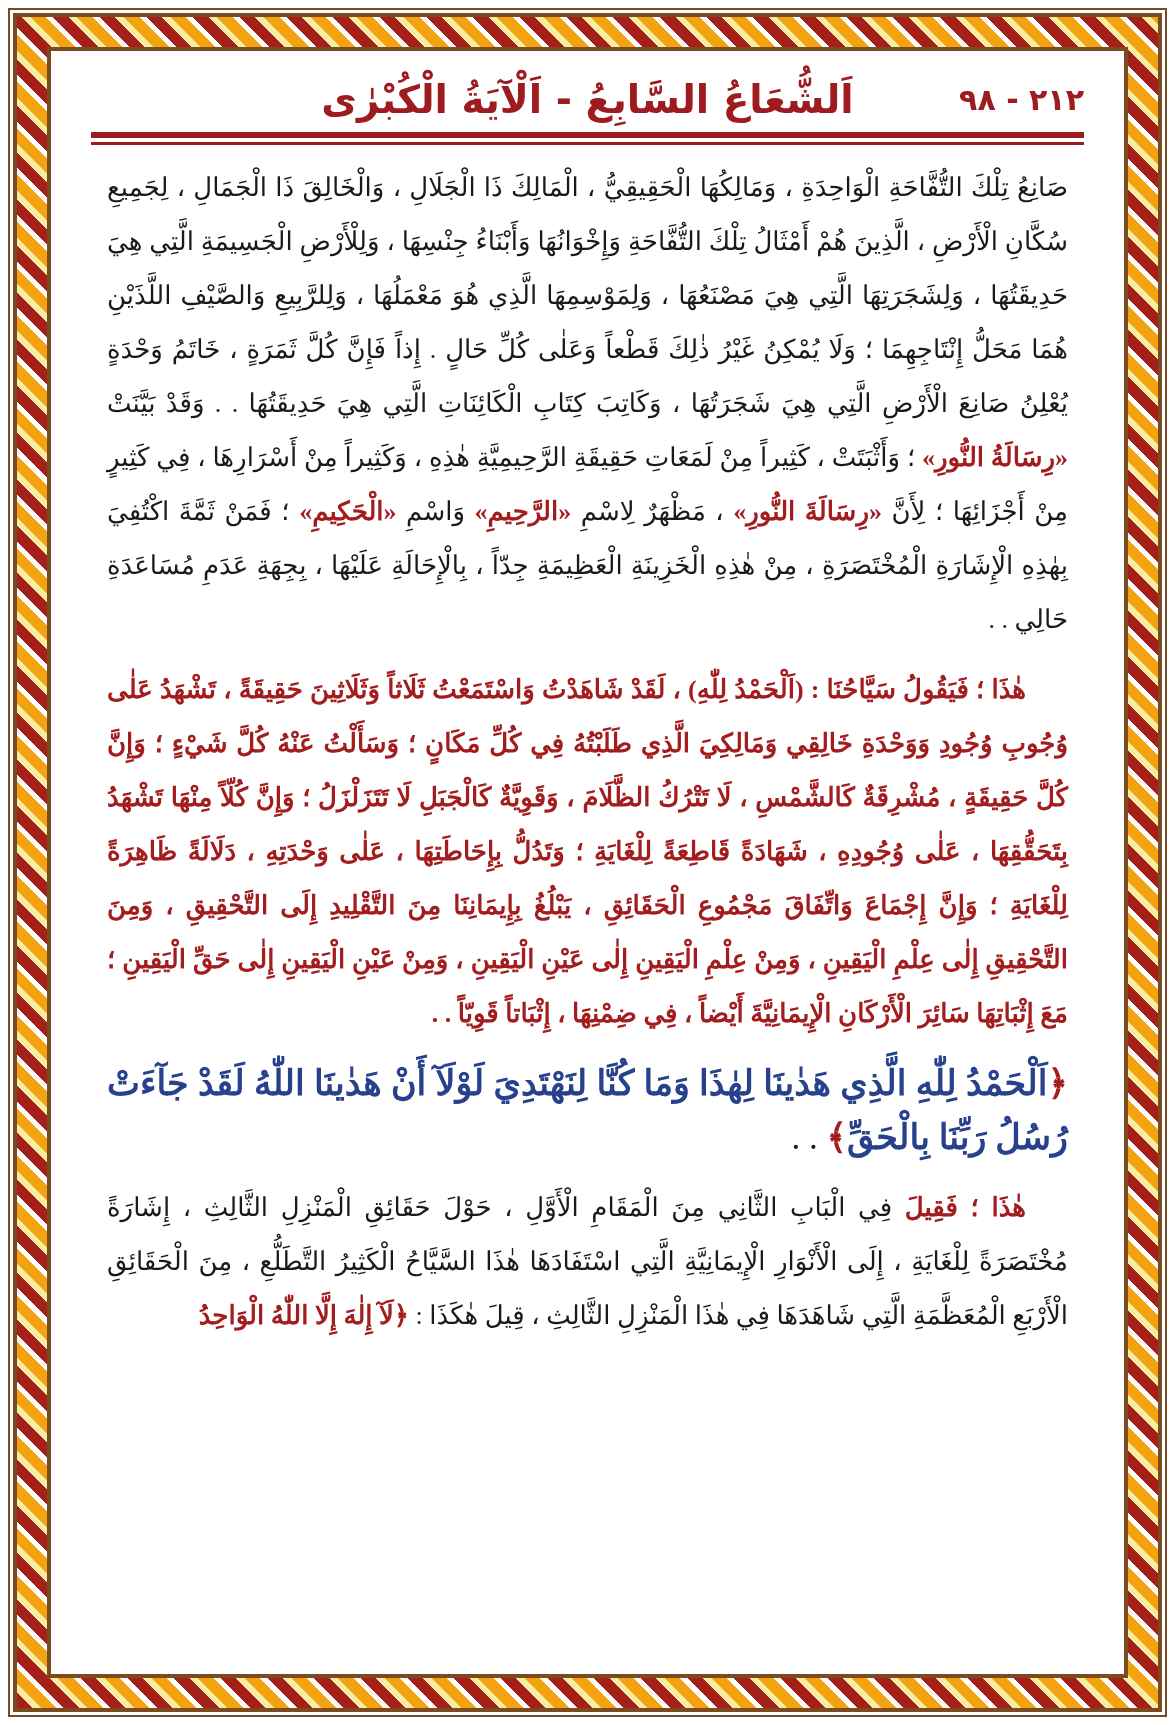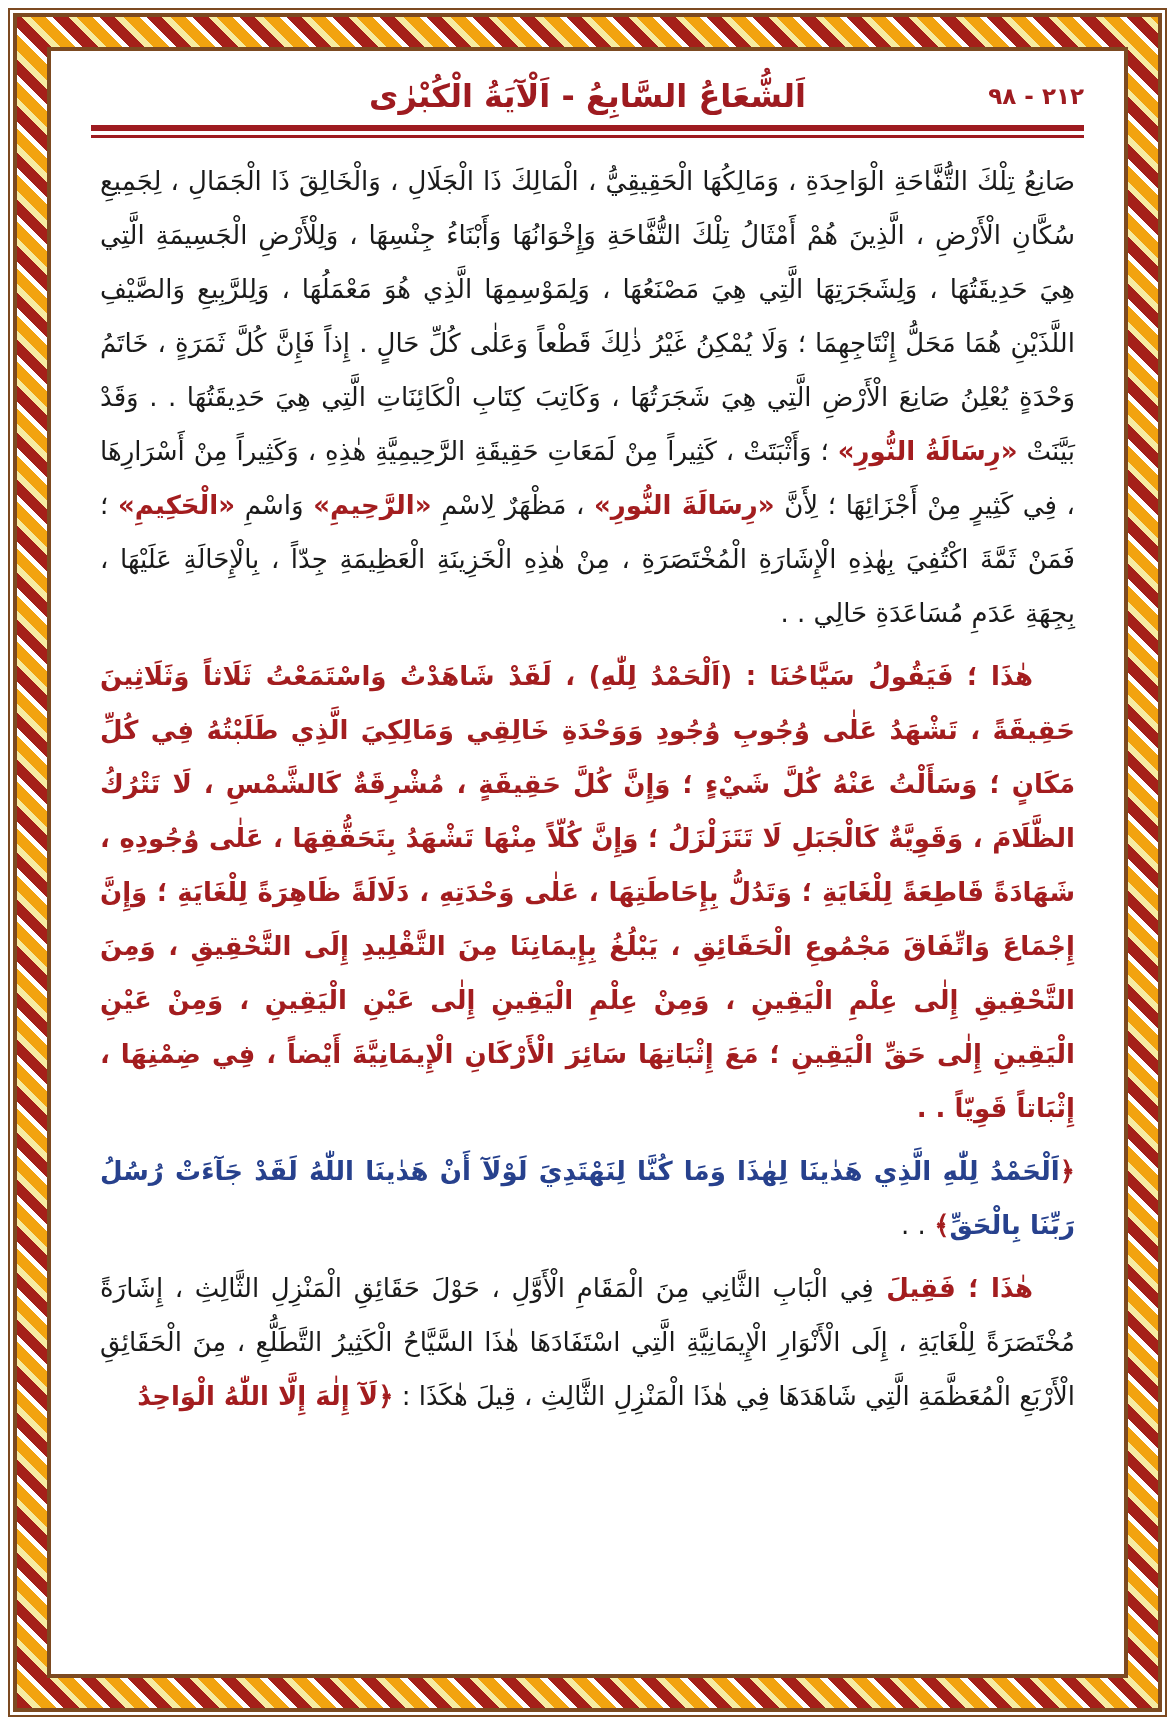--- a/index.html
+++ b/index.html
@@ -39,48 +39,48 @@
     display:grid;
     grid-template-columns:1fr auto 1fr;
     align-items:center;
     color:var(--header-red,#9E1B20);
     font-weight:bold;
     margin-bottom:10px;
   }
   .page-numbers{
     grid-column:1;
     justify-self:start;
-    font-size:23px;
+    font-size:30px;
     letter-spacing:1px;
   }
   .page-title{
     grid-column:2;
     justify-self:center;
-    font-size:32px;
+    font-size:39px;
   }
   .header-rule{
     height:4px;
     border-top:6px solid var(--header-red,#9E1B20);
     border-bottom:3px solid var(--header-red,#9E1B20);
     margin-bottom:16px;
   }
   .body-text{
     font-size:26px;
     line-height:54px;
     color:var(--text-black,#1A1A1A);
     text-align:justify;
   }
-  .para{margin:9px;}
+  .para{margin:16px;font-family:Liberation Serif, serif;}
   .para + .para{margin-top:8px;}
   .para.indent{text-indent:42px;}
   .run-red{color:var(--text-red,#A31D1F);font-weight:bold;}
   .run-blue{color:var(--text-blue,#27418D);font-weight:bold;}
   .run-red-ornament{color:var(--text-red,#A31D1F);font-weight:bold;}
   .run-black{color:var(--text-black,#1A1A1A);}
-  .para.verse{font-size:26px;}
+  .para.verse{font-size:35px;}
 </style>
 </head>
 <body>
 
 <div class="page">
   <div class="outer-line"></div>
   <div class="ornament-band"></div>
 
   <div class="content-card">
 

